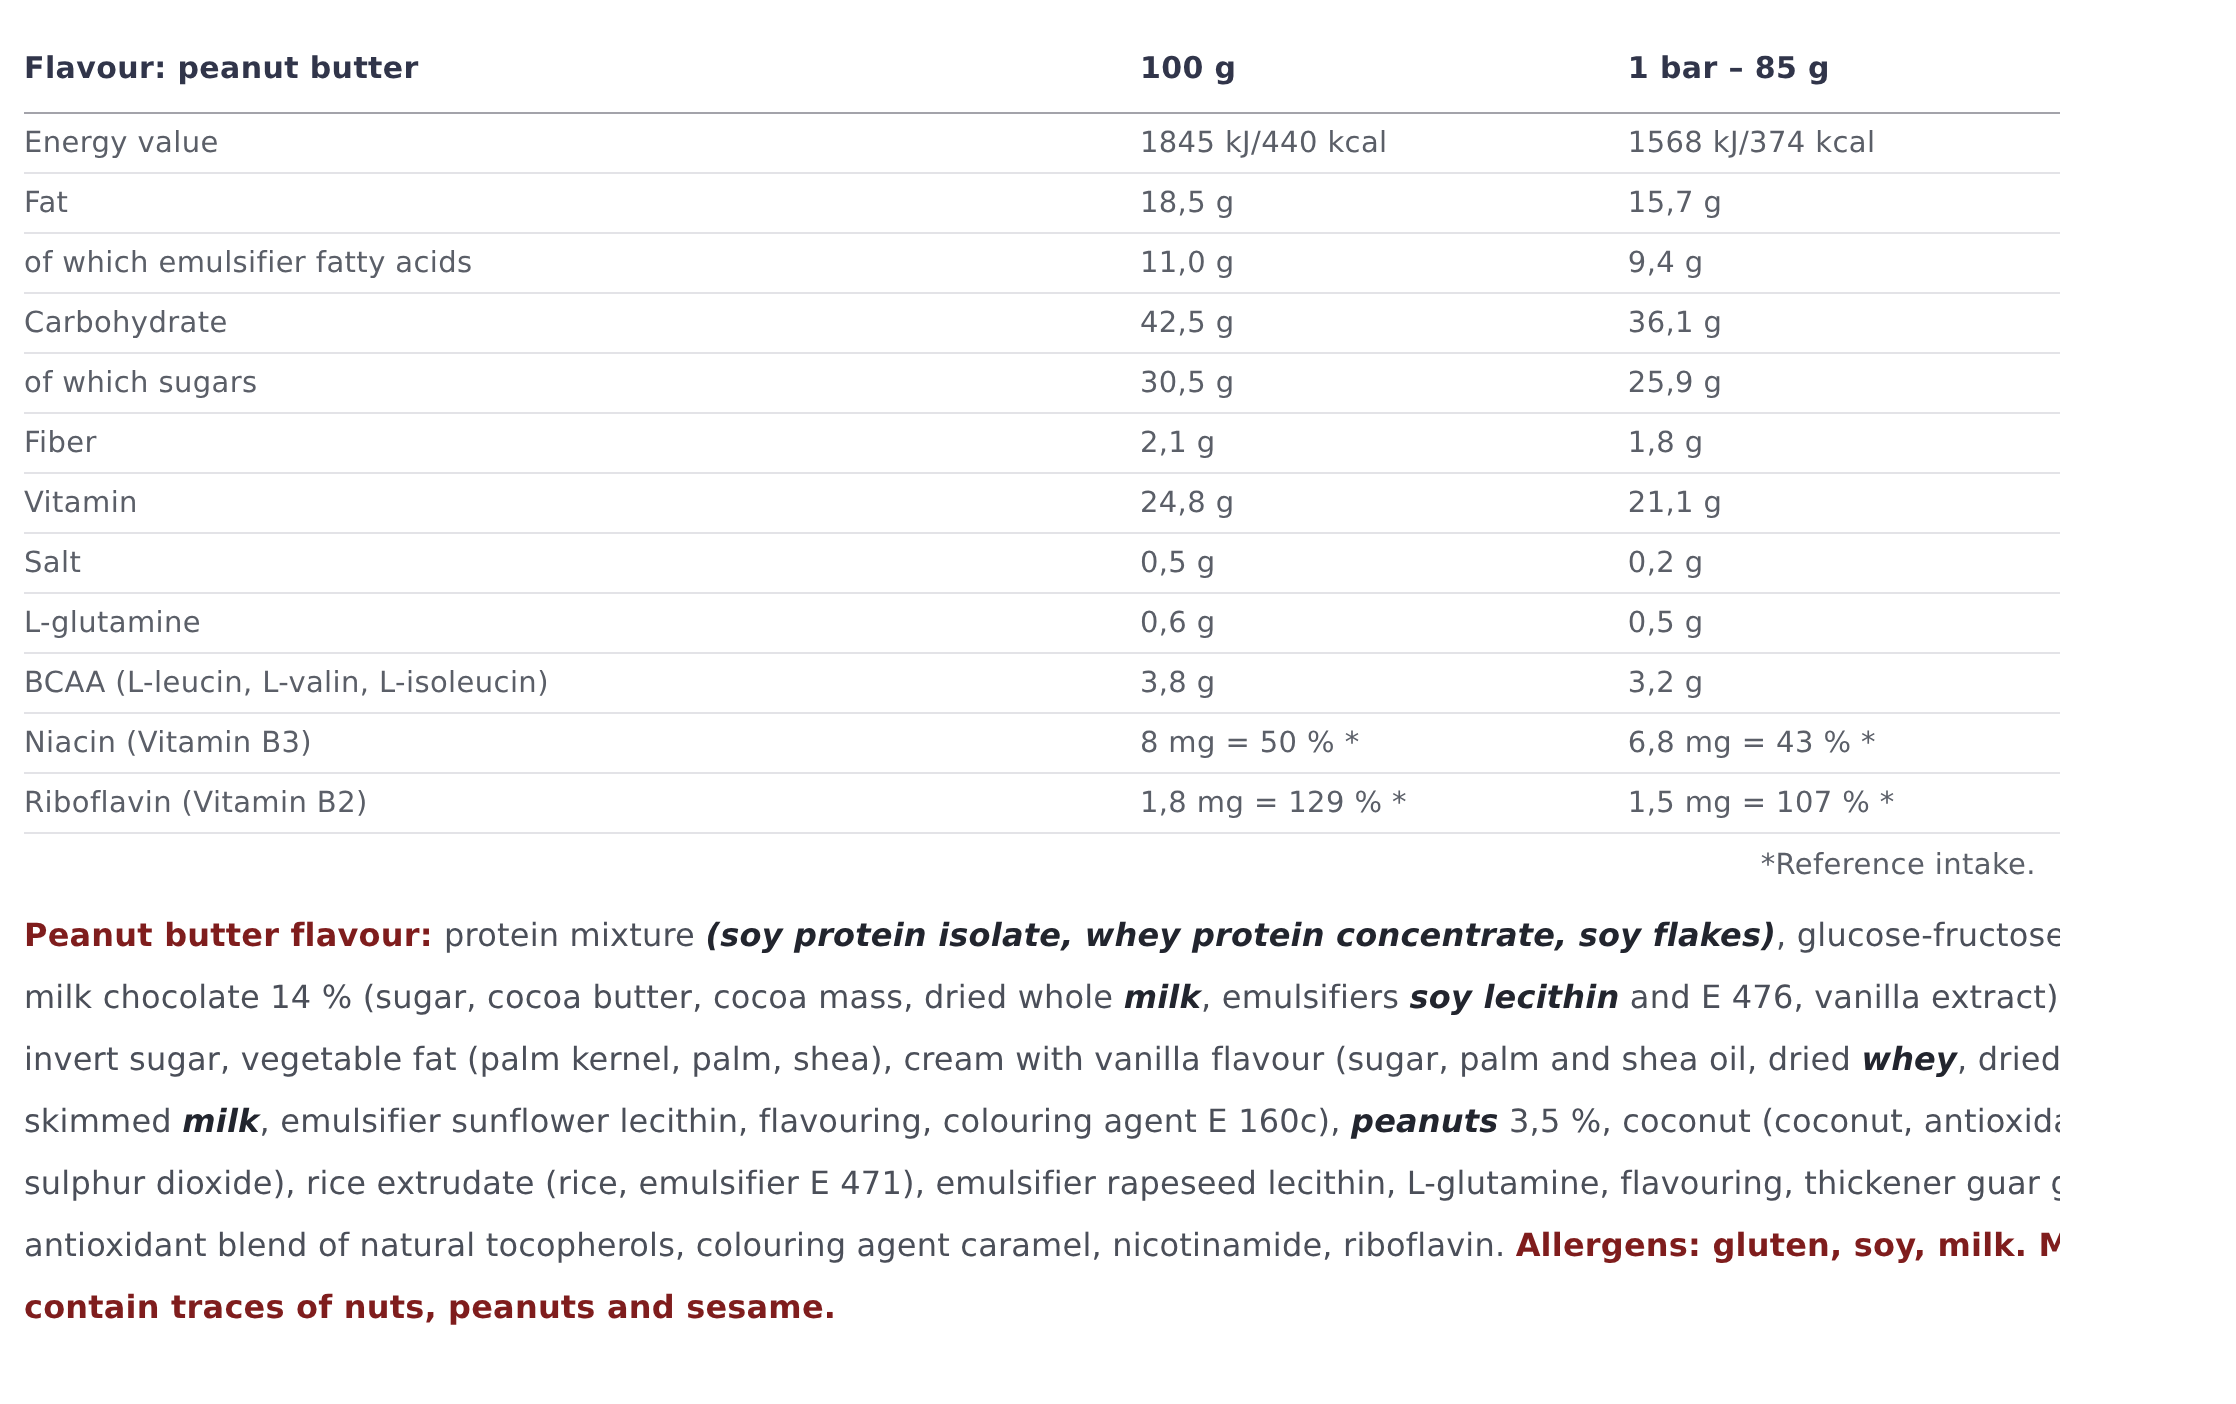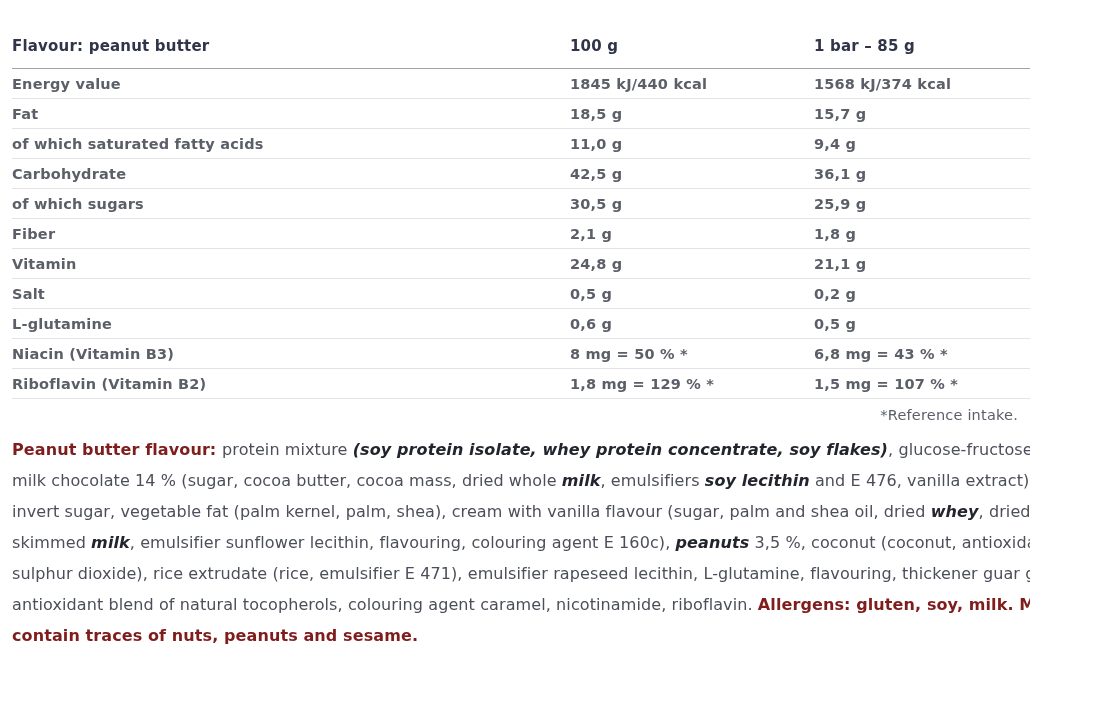--- a/index.html
+++ b/index.html
@@ -5,21 +5,21 @@
   html, body {
     margin: 0;
     padding: 0;
     background: #ffffff;
     font-family: "DejaVu Sans", "Liberation Sans", sans-serif;
   }
   .page {
     width: 1030px;
     height: 702px;
     box-sizing: border-box;
-    padding: 28px 12px 0 12px;
+    padding: 16px 12px 0 12px;
     overflow: hidden;
   }
   table.nutrition {
     width: 1094px;
     border-collapse: collapse;
     table-layout: fixed;
   }
   col.c1 { width: 51%; }
   col.c2 { width: 22.3%; }
   col.c3 { width: 26.7%; }
@@ -27,21 +27,21 @@
     text-align: left;
     font-size: 15px;
     font-weight: bold;
     color: #31354a;
     padding: 9px 0 13px 0;
     border-bottom: 1px solid #a3a3aa;
     letter-spacing: 0.2px;
   }
   td {
     font-size: 14.5px;
-    font-weight: bold;
+    font-weight: normal;
     color: #5b5f68;
     height: 29px;
     padding: 0;
     border-bottom: 1px solid #e3e3e7;
     letter-spacing: 0.2px;
     white-space: nowrap;
     overflow: hidden;
   }
   .footnote {
     font-size: 14.5px;
@@ -87,21 +87,21 @@
     <td>1568 kJ/374 kcal</td>
   </tr>
 
   <tr>
     <td>Fat</td>
     <td>18,5 g</td>
     <td>15,7 g</td>
   </tr>
 
   <tr>
-    <td>of which saturated fatty acids</td>
+    <td>of which emulsifier fatty acids</td>
     <td>11,0 g</td>
     <td>9,4 g</td>
   </tr>
 
   <tr>
     <td>Carbohydrate</td>
     <td>42,5 g</td>
     <td>36,1 g</td>
   </tr>
 
@@ -128,20 +128,25 @@
     <td>0,5 g</td>
     <td>0,2 g</td>
   </tr>
 
   <tr>
     <td>L-glutamine</td>
     <td>0,6 g</td>
     <td>0,5 g</td>
   </tr>
 
+  <tr>
+    <td>BCAA (L-leucin, L-valin, L-isoleucin)</td>
+    <td>3,8 g</td>
+    <td>3,2 g</td>
+  </tr>
 
   <tr>
     <td>Niacin (Vitamin B3)</td>
     <td>8 mg = 50 % *</td>
     <td>6,8 mg = 43 % *</td>
   </tr>
 
   <tr>
     <td>Riboflavin (Vitamin B2)</td>
     <td>1,8 mg = 129 % *</td>

